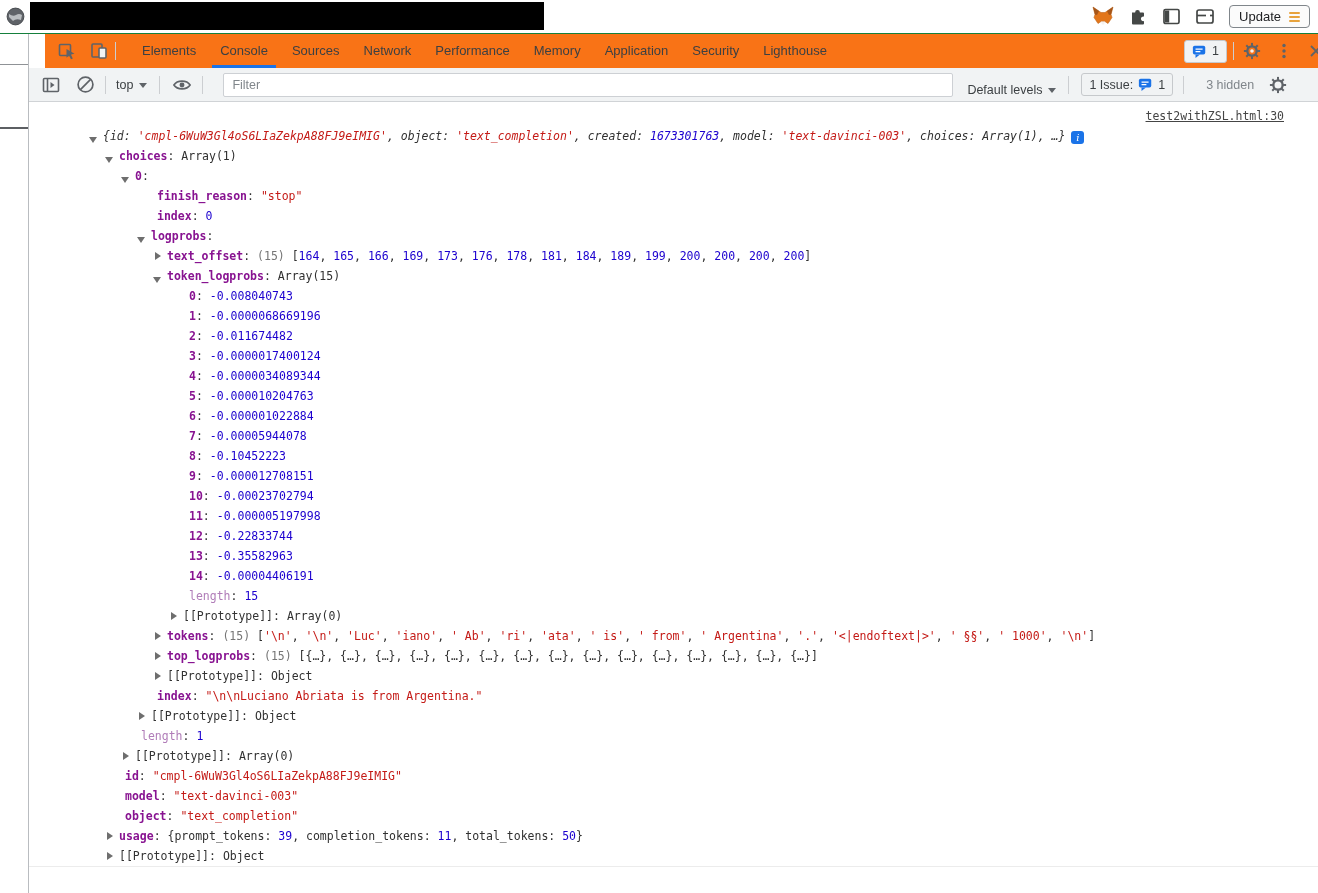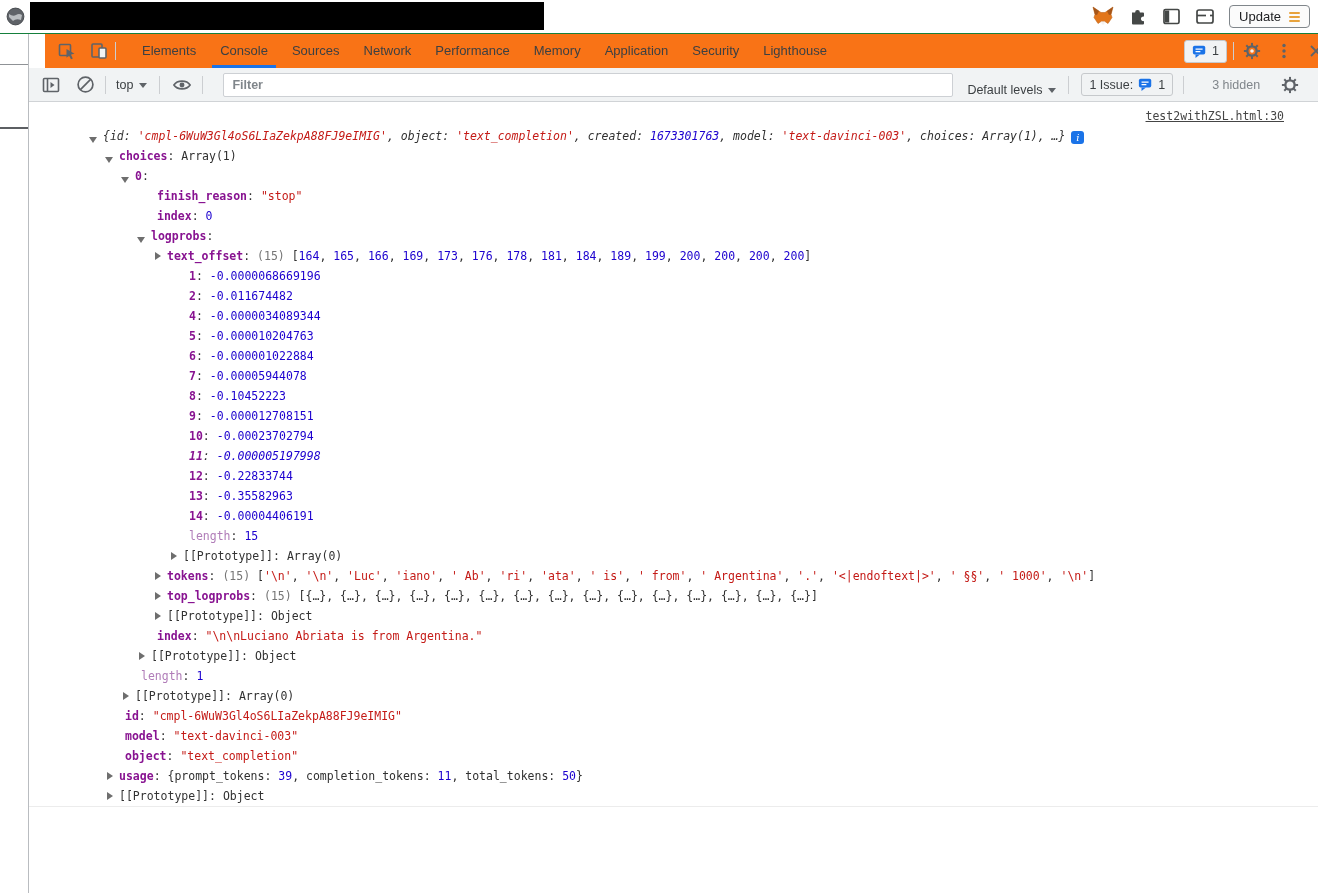--- a/index.html
+++ b/index.html
@@ -33,23 +33,23 @@
   .tabbar-right{margin-left:auto;display:flex;align-items:center;margin-right:8px;}
   .badge-box{display:flex;align-items:center;gap:5px;border:1px solid #c6c9cc;border-radius:3px;
              padding:3px 7px;font-size:12.5px;color:#3c4043;background:#f1f3f4;}
   
   .ctoolbar{position:absolute;left:0;top:34px;width:100%;height:33px;background:#f1f3f4;
             border-bottom:1px solid #d0d3d6;display:flex;align-items:center;font-size:12.5px;color:#3c4043;}
   .caret{display:inline-block;width:0;height:0;border-left:4px solid transparent;border-right:4px solid transparent;
          border-top:5px solid #5f6368;margin-left:6px;vertical-align:middle;}
   .filter-input{width:712px;height:22px;border:1px solid #cdd0d4;background:#fff;border-radius:2px;
                 margin:0 10px;padding:0 8px;font-size:12.5px;color:#3c4043;outline:none;
-                font-family:"Liberation Sans",sans-serif;font-weight:bold;}
+                font-family:"Liberation Sans",sans-serif;}
   .filter-input::placeholder{color:#80868b;}
-  .hidden-label{color:#80868b;margin:0 18px;white-space:nowrap;}
+  .hidden-label{color:#80868b;margin:0 12px;white-space:nowrap;}
   .dl-label{white-space:nowrap;margin-left:4px;margin-top:10px;}
   
   .console-area{position:absolute;left:0;top:68px;width:100%;height:791px;background:#fff;overflow:hidden;}
   .entry{border-bottom:1px solid #ececec;padding-top:4px;padding-bottom:0;}
   .srcline{height:20px;line-height:20px;text-align:right;padding-right:34px;
            font-family:"DejaVu Sans Mono",monospace;font-size:11.5px;}
   .srclink{color:#454545;text-decoration:underline;}
   .crow{height:20px;line-height:20px;white-space:pre;font-family:"DejaVu Sans Mono",monospace;
         font-size:11.5px;color:#303030;}
   .crow.italic .c-pl,.crow.italic .c-s,.crow.italic .c-n,.crow.italic .k-key{font-style:italic;}
@@ -262,30 +262,33 @@
           <a class="srclink" href="#">test2withZSL.html:30</a>
         </div>
         <div class="crow italic" id="preview" style="padding-left: 60px;"><span class="arr down"></span><span class="c-pl">{id: </span><span class="c-s">'cmpl-6WuW3Gl4oS6LIaZekpA88FJ9eIMIG'</span><span class="c-pl">, object: </span><span class="c-s">'text_completion'</span><span class="c-pl">, created: </span><span class="c-n">1673301763</span><span class="c-pl">, model: </span><span class="c-s">'text-davinci-003'</span><span class="c-pl">, choices: </span><span class="c-pl">Array(1)</span><span class="c-pl">, …}</span><span class="info-badge">i</span></div>
         <div id="rows">
             <div class="crow" style="padding-left: 76px;"><span class="arr down"></span><span class="k-key">choices</span><span class="c-pl">: </span><span class="c-pl">Array(1)</span></div>
             <div class="crow" style="padding-left: 92px;"><span class="arr down"></span><span class="k-key">0</span><span class="c-pl">:</span></div>
             <div class="crow" style="padding-left: 108px;"><span class="leafpad"></span><span class="k-key">finish_reason</span><span class="c-pl">: </span><span class="c-s">"stop"</span></div>
             <div class="crow" style="padding-left: 108px;"><span class="leafpad"></span><span class="k-key">index</span><span class="c-pl">: </span><span class="c-n">0</span></div>
             <div class="crow" style="padding-left: 108px;"><span class="arr down"></span><span class="k-key">logprobs</span><span class="c-pl">:</span></div>
             <div class="crow" style="padding-left: 124px;"><span class="arr right"></span><span class="k-key">text_offset</span><span class="c-pl">: </span><span class="c-g">(15) </span><span class="c-pl">[</span><span class="c-n">164</span><span class="c-pl">, </span><span class="c-n">165</span><span class="c-pl">, </span><span class="c-n">166</span><span class="c-pl">, </span><span class="c-n">169</span><span class="c-pl">, </span><span class="c-n">173</span><span class="c-pl">, </span><span class="c-n">176</span><span class="c-pl">, </span><span class="c-n">178</span><span class="c-pl">, </span><span class="c-n">181</span><span class="c-pl">, </span><span class="c-n">184</span><span class="c-pl">, </span><span class="c-n">189</span><span class="c-pl">, </span><span class="c-n">199</span><span class="c-pl">, </span><span class="c-n">200</span><span class="c-pl">, </span><span class="c-n">200</span><span class="c-pl">, </span><span class="c-n">200</span><span class="c-pl">, </span><span class="c-n">200</span><span class="c-pl">]</span></div>
+            <div class="crow" style="padding-left: 124px;"><span class="arr down"></span><span class="k-key">token_logprobs</span><span class="c-pl">: </span><span class="c-pl">Array(15)</span></div>
+            <div class="crow" style="padding-left: 140px;"><span class="leafpad"></span><span class="k-key">0</span><span class="c-pl">: </span><span class="c-n">-0.008040743</span></div>
             <div class="crow" style="padding-left: 140px;"><span class="leafpad"></span><span class="k-key">1</span><span class="c-pl">: </span><span class="c-n">-0.0000068669196</span></div>
             <div class="crow" style="padding-left: 140px;"><span class="leafpad"></span><span class="k-key">2</span><span class="c-pl">: </span><span class="c-n">-0.011674482</span></div>
+            <div class="crow" style="padding-left: 140px;"><span class="leafpad"></span><span class="k-key">3</span><span class="c-pl">: </span><span class="c-n">-0.0000017400124</span></div>
             <div class="crow" style="padding-left: 140px;"><span class="leafpad"></span><span class="k-key">4</span><span class="c-pl">: </span><span class="c-n">-0.0000034089344</span></div>
             <div class="crow" style="padding-left: 140px;"><span class="leafpad"></span><span class="k-key">5</span><span class="c-pl">: </span><span class="c-n">-0.000010204763</span></div>
             <div class="crow" style="padding-left: 140px;"><span class="leafpad"></span><span class="k-key">6</span><span class="c-pl">: </span><span class="c-n">-0.000001022884</span></div>
             <div class="crow" style="padding-left: 140px;"><span class="leafpad"></span><span class="k-key">7</span><span class="c-pl">: </span><span class="c-n">-0.00005944078</span></div>
             <div class="crow" style="padding-left: 140px;"><span class="leafpad"></span><span class="k-key">8</span><span class="c-pl">: </span><span class="c-n">-0.10452223</span></div>
             <div class="crow" style="padding-left: 140px;"><span class="leafpad"></span><span class="k-key">9</span><span class="c-pl">: </span><span class="c-n">-0.000012708151</span></div>
             <div class="crow" style="padding-left: 140px;"><span class="leafpad"></span><span class="k-key">10</span><span class="c-pl">: </span><span class="c-n">-0.00023702794</span></div>
-            <div class="crow" style="padding-left: 140px; font-style: italic;"><span class="leafpad"></span><span class="k-key">11</span><span class="c-pl">: </span><span class="c-n">-0.000005197998</span></div>
+            <div class="crow" style="padding-left: 140px;"><span class="leafpad"></span><span class="k-key">11</span><span class="c-pl">: </span><span class="c-n">-0.000005197998</span></div>
             <div class="crow" style="padding-left: 140px;"><span class="leafpad"></span><span class="k-key">12</span><span class="c-pl">: </span><span class="c-n">-0.22833744</span></div>
             <div class="crow" style="padding-left: 140px;"><span class="leafpad"></span><span class="k-key">13</span><span class="c-pl">: </span><span class="c-n">-0.35582963</span></div>
             <div class="crow" style="padding-left: 140px;"><span class="leafpad"></span><span class="k-key">14</span><span class="c-pl">: </span><span class="c-n">-0.00004406191</span></div>
             <div class="crow" style="padding-left: 140px;"><span class="leafpad"></span><span class="k-faded">length</span><span class="c-pl">: </span><span class="c-n">15</span></div>
             <div class="crow" style="padding-left: 140px;"><span class="arr right"></span><span class="k-int">[[Prototype]]</span><span class="c-pl">: </span><span class="c-pl">Array(0)</span></div>
             <div class="crow" style="padding-left: 124px;"><span class="arr right"></span><span class="k-key">tokens</span><span class="c-pl">: </span><span class="c-g">(15) </span><span class="c-pl">[</span><span class="c-s">'\n'</span><span class="c-pl">, </span><span class="c-s">'\n'</span><span class="c-pl">, </span><span class="c-s">'Luc'</span><span class="c-pl">, </span><span class="c-s">'iano'</span><span class="c-pl">, </span><span class="c-s">' Ab'</span><span class="c-pl">, </span><span class="c-s">'ri'</span><span class="c-pl">, </span><span class="c-s">'ata'</span><span class="c-pl">, </span><span class="c-s">' is'</span><span class="c-pl">, </span><span class="c-s">' from'</span><span class="c-pl">, </span><span class="c-s">' Argentina'</span><span class="c-pl">, </span><span class="c-s">'.'</span><span class="c-pl">, </span><span class="c-s">'&lt;|endoftext|&gt;'</span><span class="c-pl">, </span><span class="c-s">' §§'</span><span class="c-pl">, </span><span class="c-s">' 1000'</span><span class="c-pl">, </span><span class="c-s">'\n'</span><span class="c-pl">]</span></div>
             <div class="crow" style="padding-left: 124px;"><span class="arr right"></span><span class="k-key">top_logprobs</span><span class="c-pl">: </span><span class="c-g">(15) </span><span class="c-pl">[{…}, {…}, {…}, {…}, {…}, {…}, {…}, {…}, {…}, {…}, {…}, {…}, {…}, {…}, {…}]</span></div>
             <div class="crow" style="padding-left: 124px;"><span class="arr right"></span><span class="k-int">[[Prototype]]</span><span class="c-pl">: </span><span class="c-pl">Object</span></div>
             <div class="crow" style="padding-left: 108px;"><span class="leafpad"></span><span class="k-key">index</span><span class="c-pl">: </span><span class="c-s">"\n\nLuciano Abriata is from Argentina."</span></div>
             <div class="crow" style="padding-left: 108px;"><span class="arr right"></span><span class="k-int">[[Prototype]]</span><span class="c-pl">: </span><span class="c-pl">Object</span></div>

